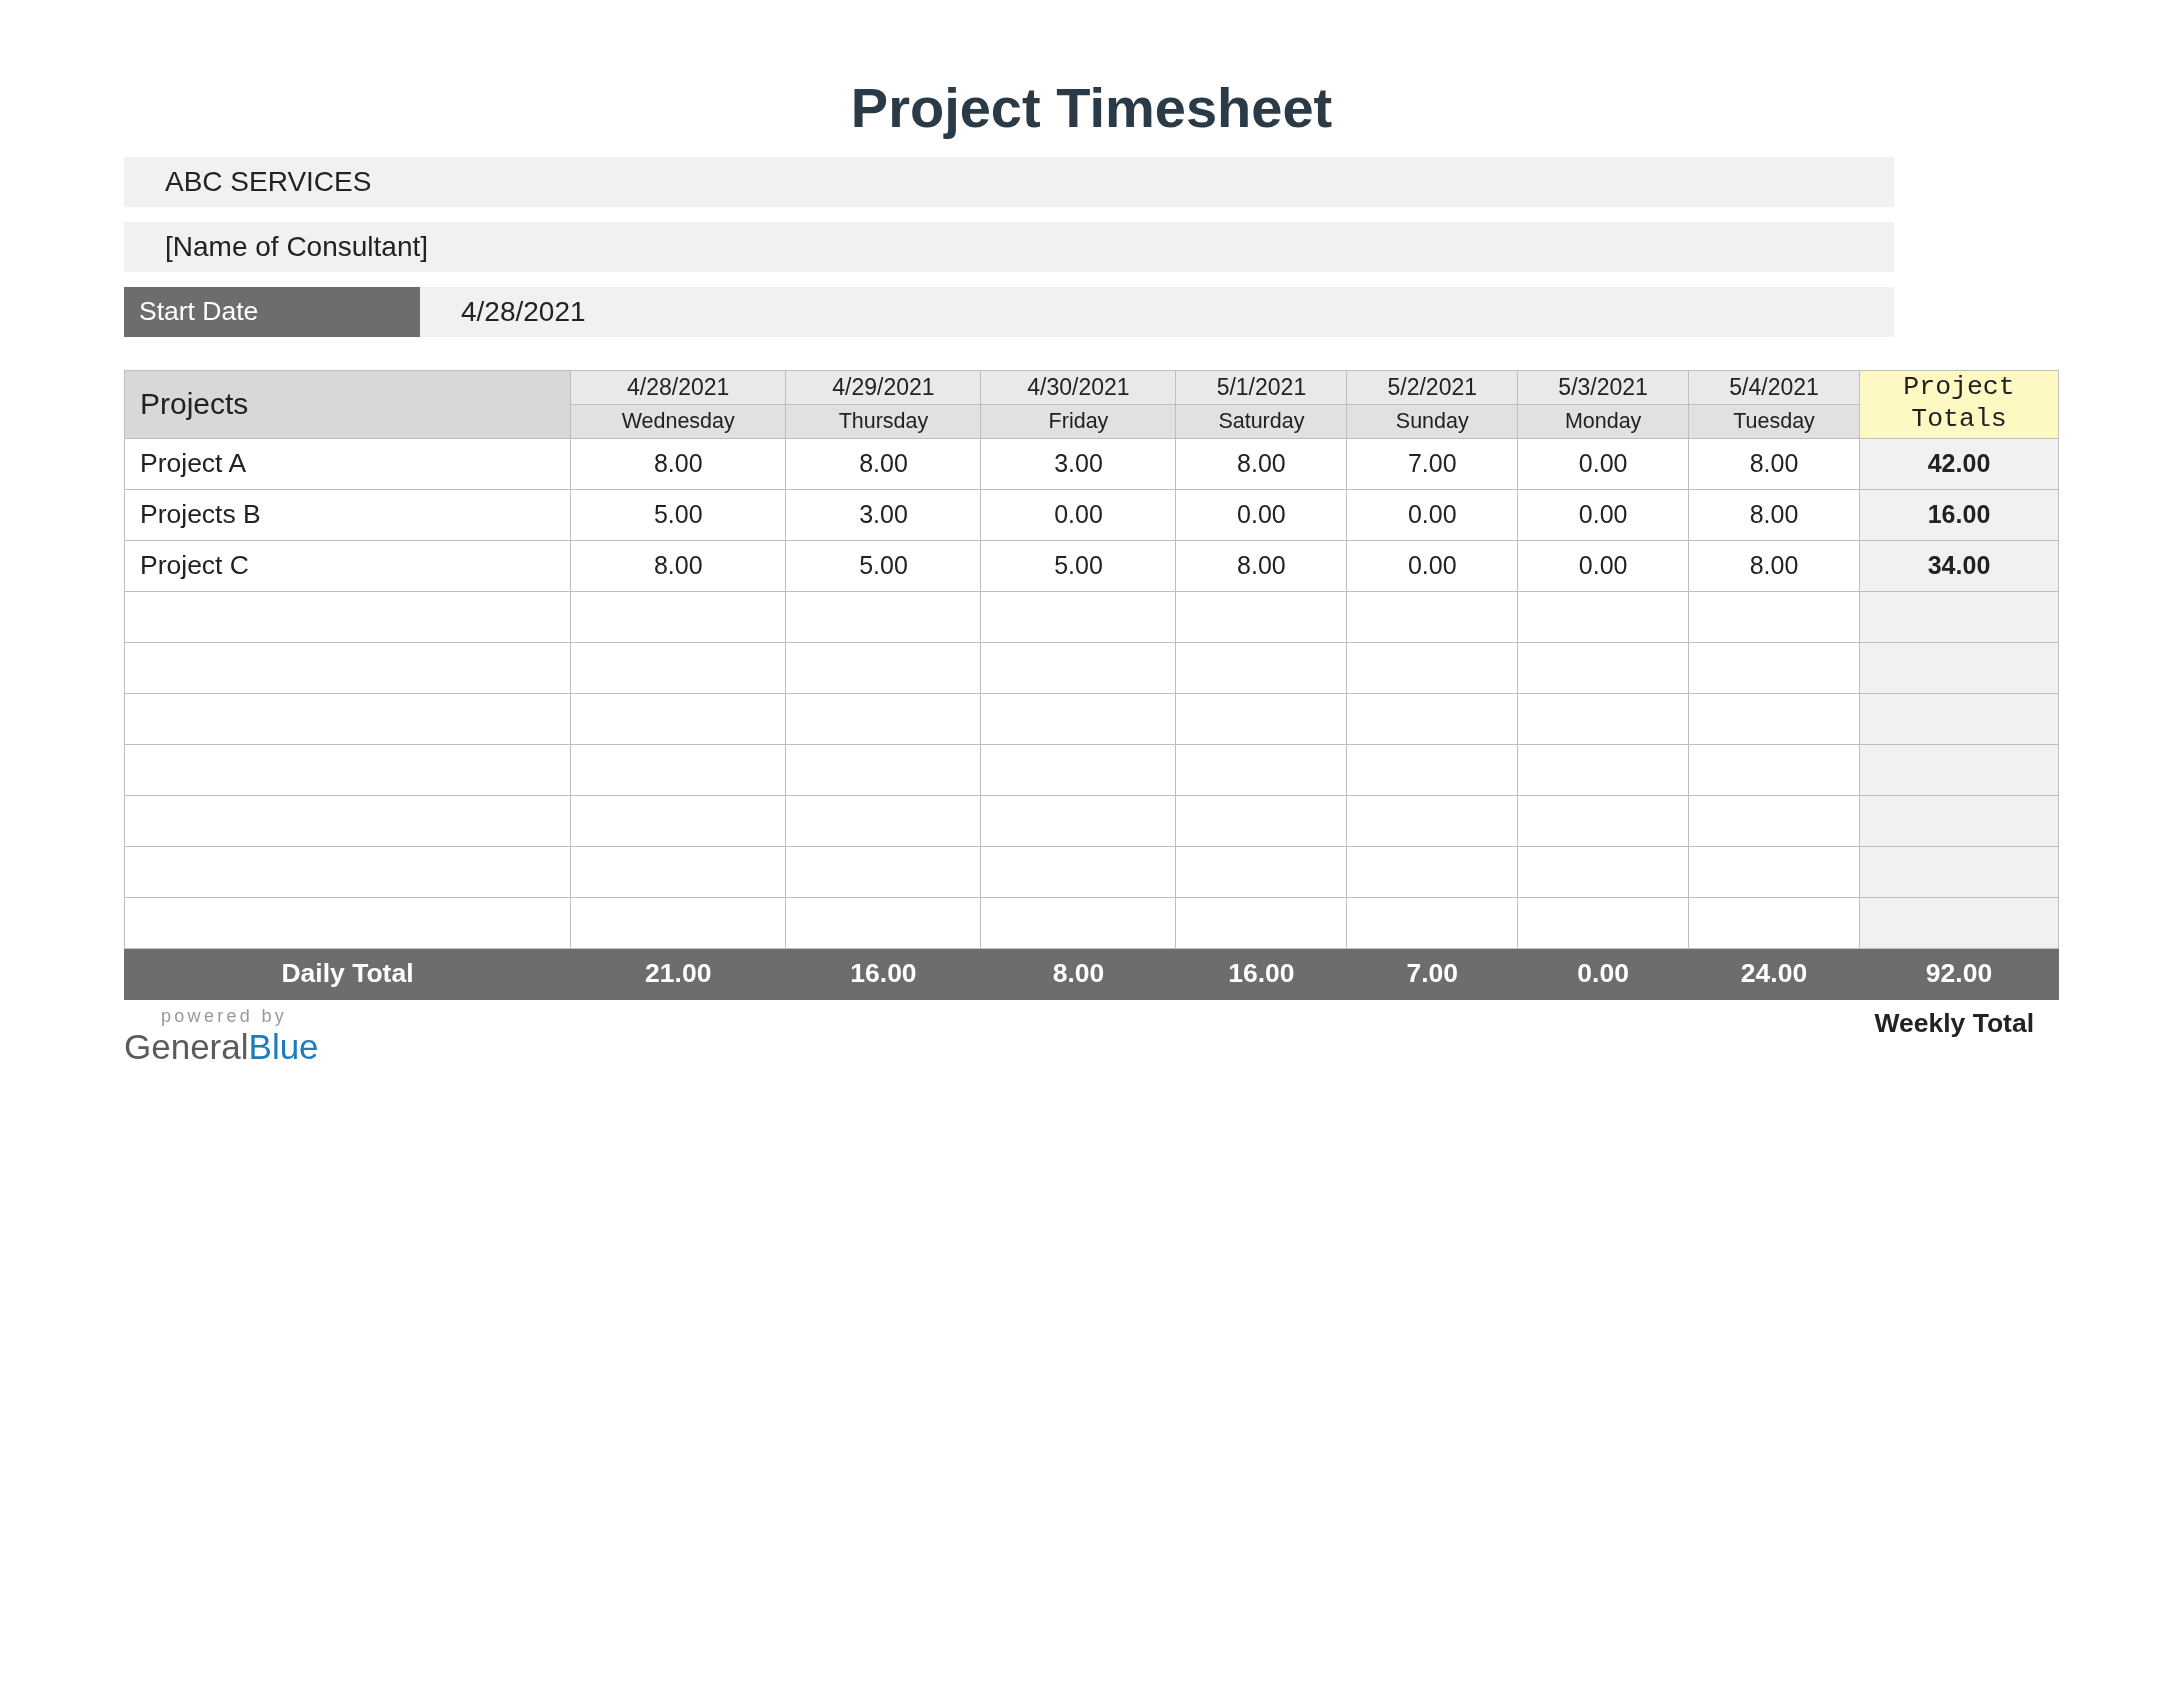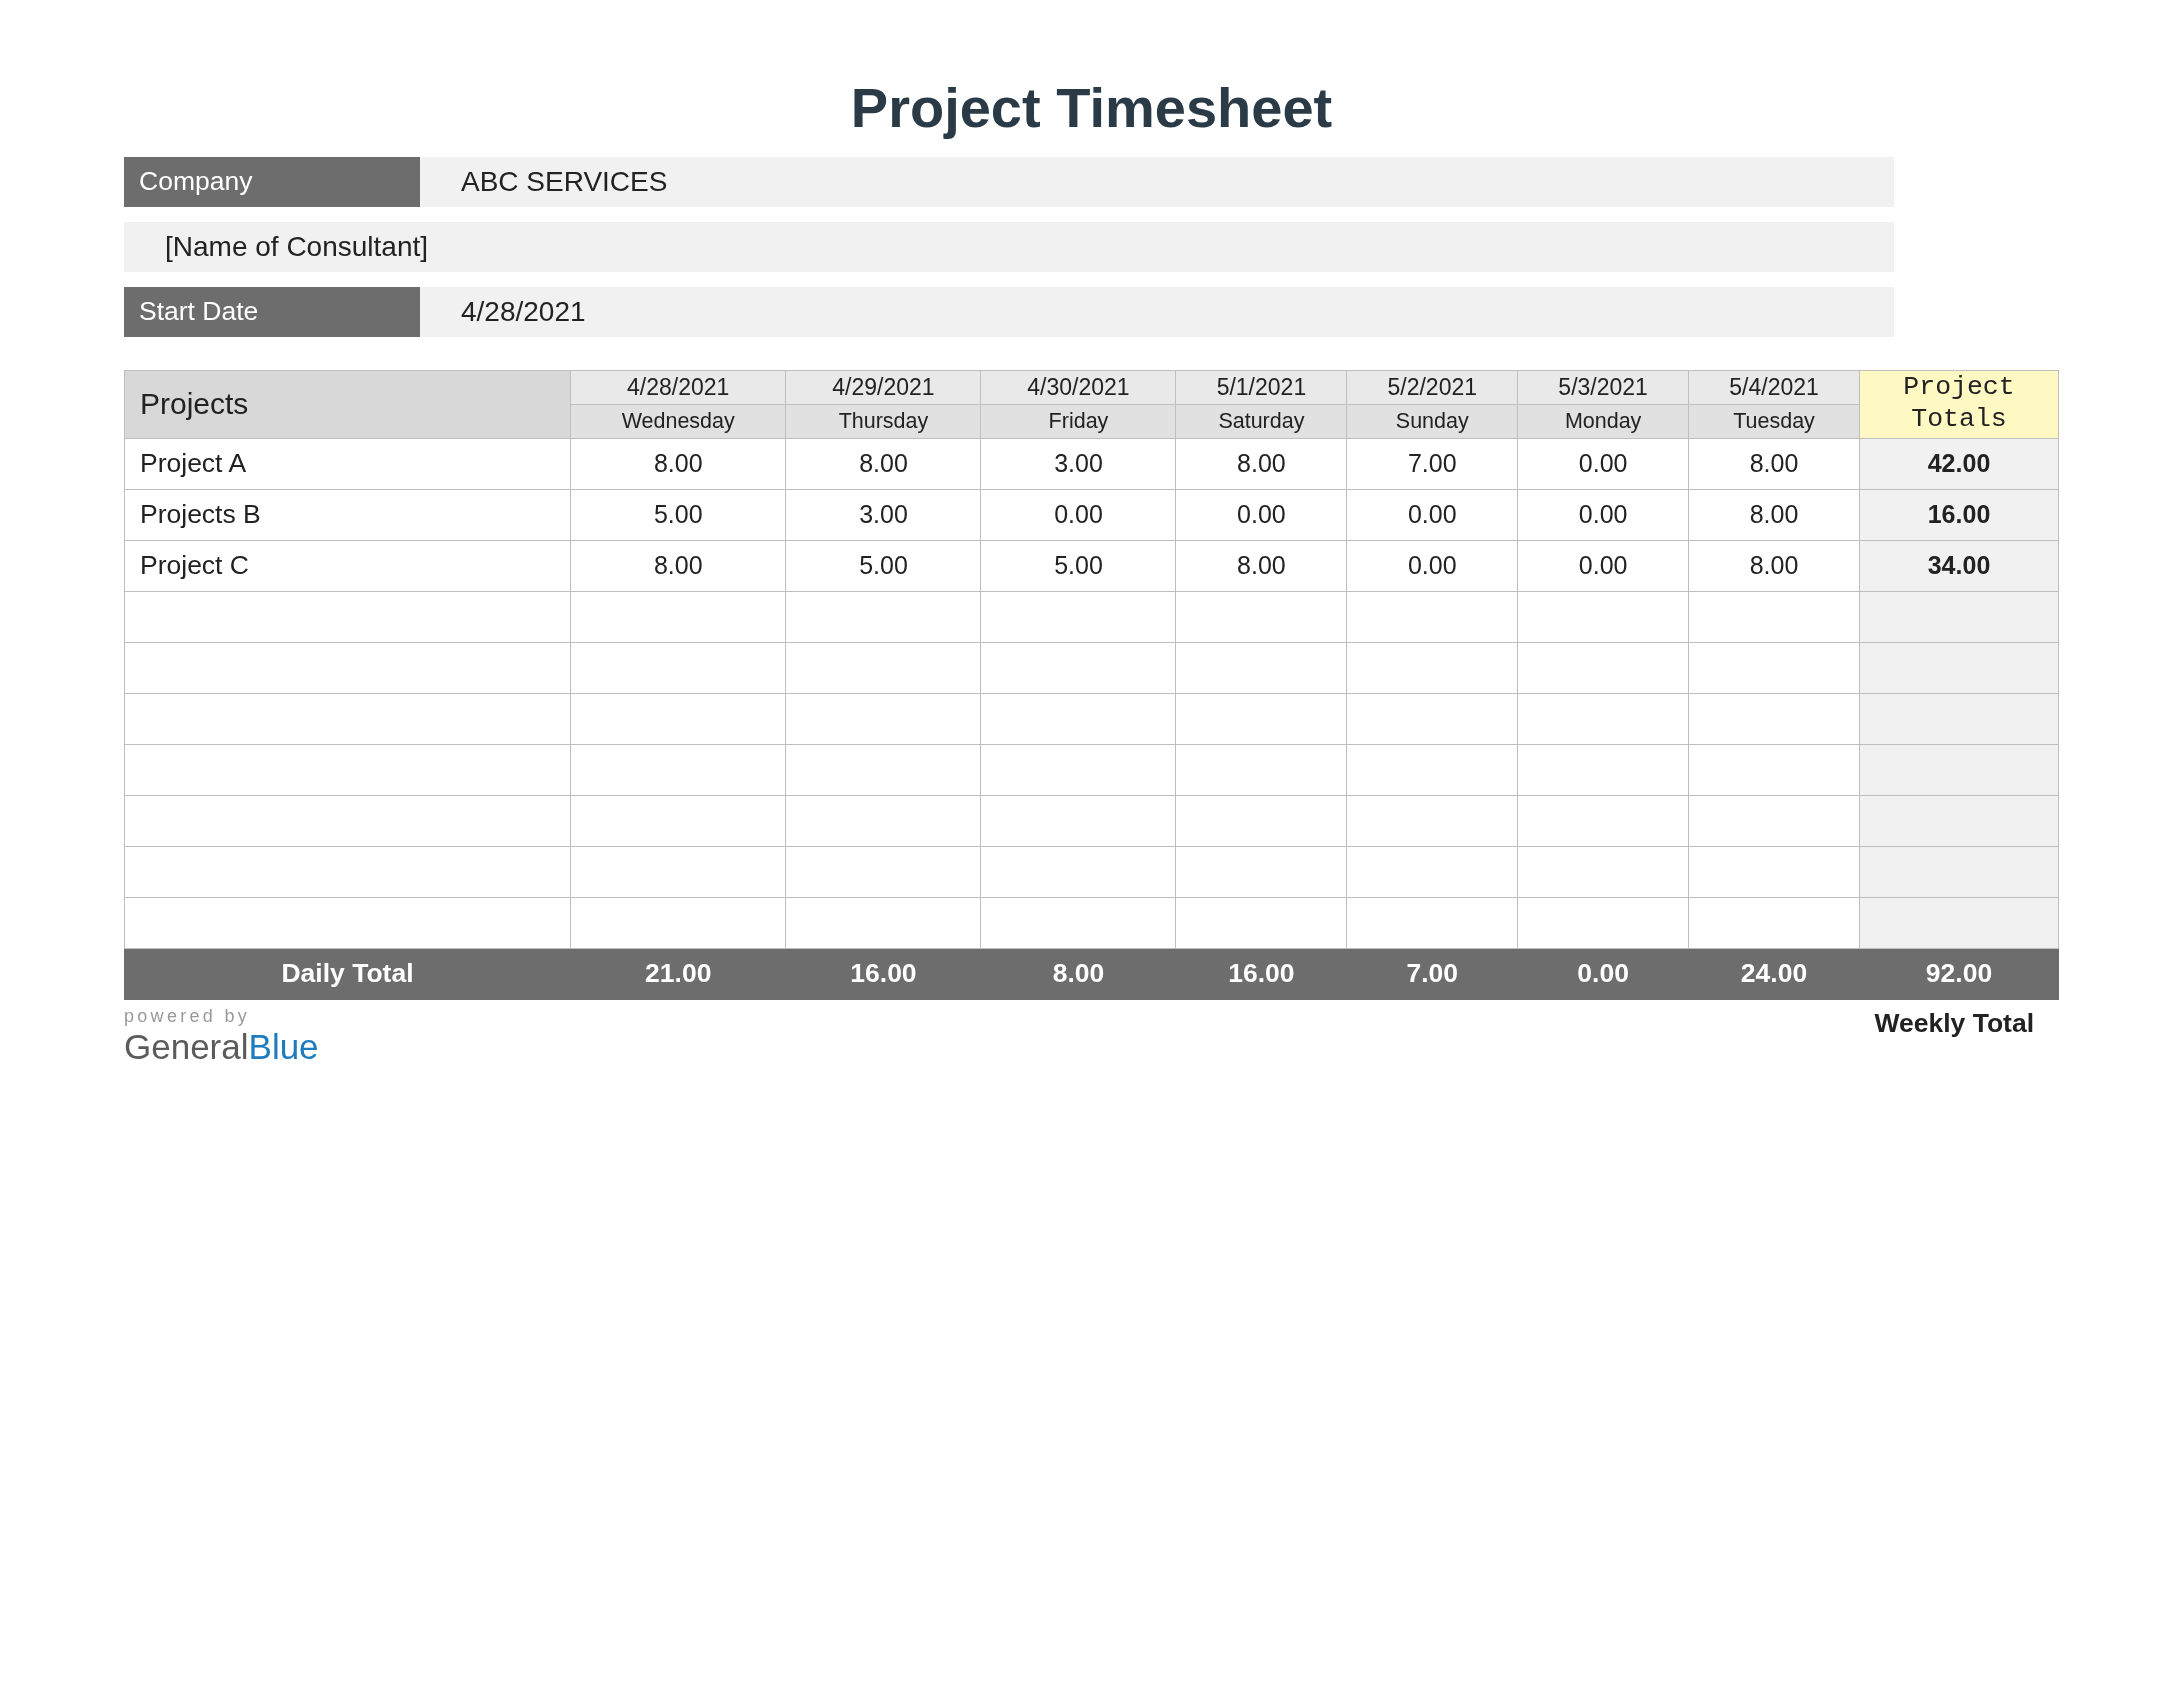--- a/index.html
+++ b/index.html
@@ -115,35 +115,35 @@
     font-weight:700;
     font-size:26.5px;
     margin-top:8.3px;
     padding-right:25px;
   }
   .powered{
     margin-top:-33px;
     font-size:18px;
     letter-spacing:3.3px;
     color:#999;
+    margin-left:37px;
   }
   .brand{
     font-size:35px;
     font-weight:400;
   }
   .brand .g{color:#5b5b5b;}
   .brand .b{color:#1d7bbf;}
 </style>
 </head>
 <body>
 
 <div class="title">Project Timesheet</div>
 
 <div class="meta">
-  <div class="label">Company</div>
   <div class="value">ABC SERVICES</div>
 </div>
 <div class="meta">
   <div class="value">[Name of Consultant]</div>
 </div>
 <div class="meta">
   <div class="label">Start Date</div>
   <div class="value">4/28/2021</div>
 </div>
 

